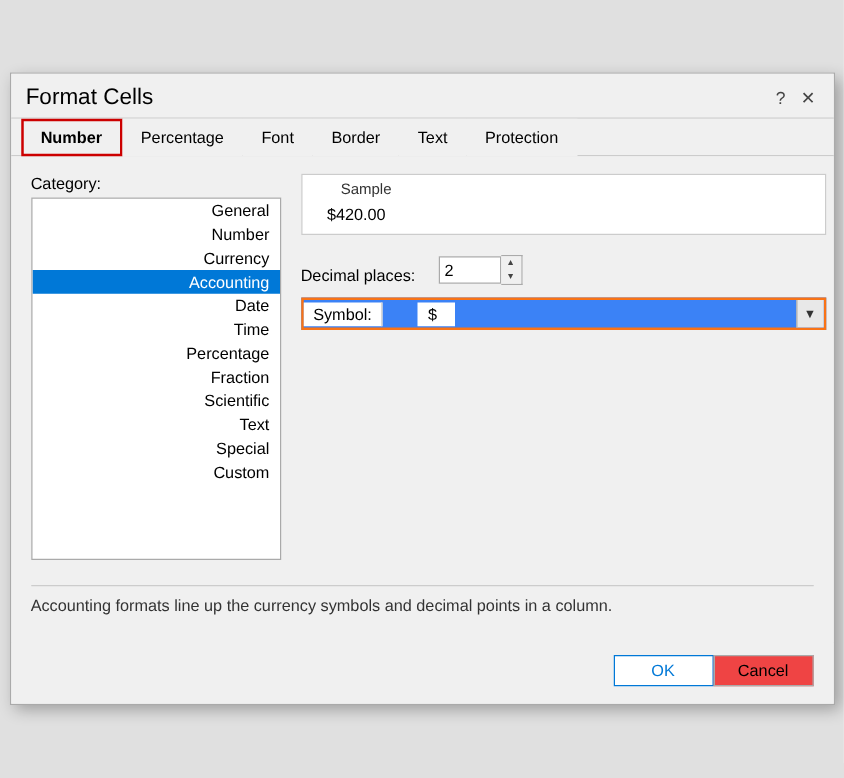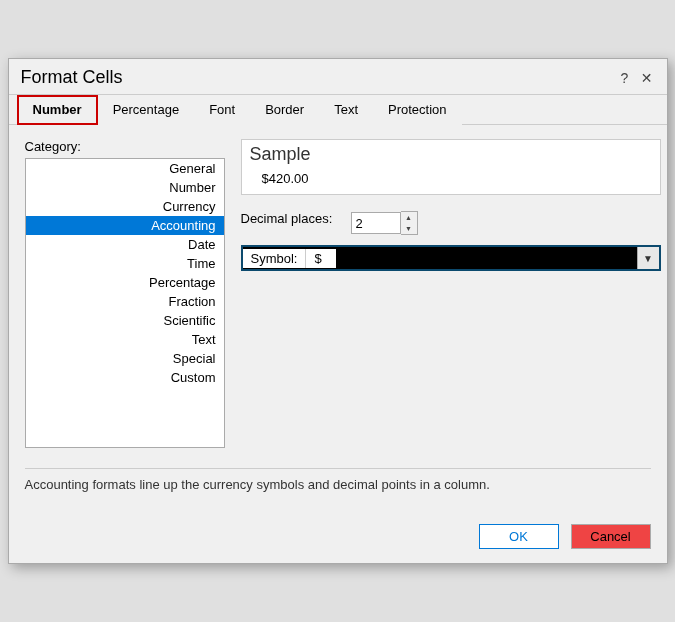--- a/index.html
+++ b/index.html
@@ -103,31 +103,32 @@
     }
     .right-panel {
       flex: 1;
     }
     .sample-box {
       border: 1px solid #ccc;
       background: #fff;
       margin-bottom: 16px;
     }
     .sample-label {
-      font-size: 18px;
+      font-size: 12px;
       padding: 4px 8px 2px 8px;
       color: #333;
+      margin-left: 23px;
     }
     .sample-value {
       padding: 4px 8px 8px 20px;
       font-size: 13px;
     }
     .form-row {
       display: flex;
-      align-items: flex-start;
+      align-items: flex-end;
       margin-bottom: 10px;
     }
     .form-label {
       font-size: 13px;
       min-width: 110px;
     }
     .decimal-input-wrapper {
       display: flex;
       align-items: center;
     }
@@ -153,22 +154,23 @@
       display: flex;
       align-items: center;
       justify-content: center;
       cursor: pointer;
       font-size: 7px;
       color: #444;
     }
     .symbol-select-wrapper {
       display: flex;
       align-items: center;
-      border: 2px solid #0c4a6e;
-      background: #000000;
+      border: 2px solid #f97316;
+      background: #3b82f6;
+      gap: 28px;
     }
     .symbol-label-box {
       padding: 2px 8px;
       font-size: 13px;
       border-right: 1px solid #ccc;
       background: #fff;
       min-width: 50px;
     }
     .dropdown-arrow-btn {
       width: 22px;
@@ -185,21 +187,21 @@
     .description-box {
       margin-top: 20px;
       padding: 8px 0;
       font-size: 13px;
       color: #333;
       border-top: 1px solid #ccc;
     }
     .dialog-footer {
       display: flex;
       justify-content: flex-end;
-      gap: 12px;
+      gap: 0;
       padding: 10px 16px 14px 16px;
       background: #f0f0f0;
     }
     .footer-btn {
       min-width: 80px;
       padding: 4px 16px;
       font-size: 13px;
       cursor: pointer;
       border: 1px solid #aaa;
       background: #ef4444;

